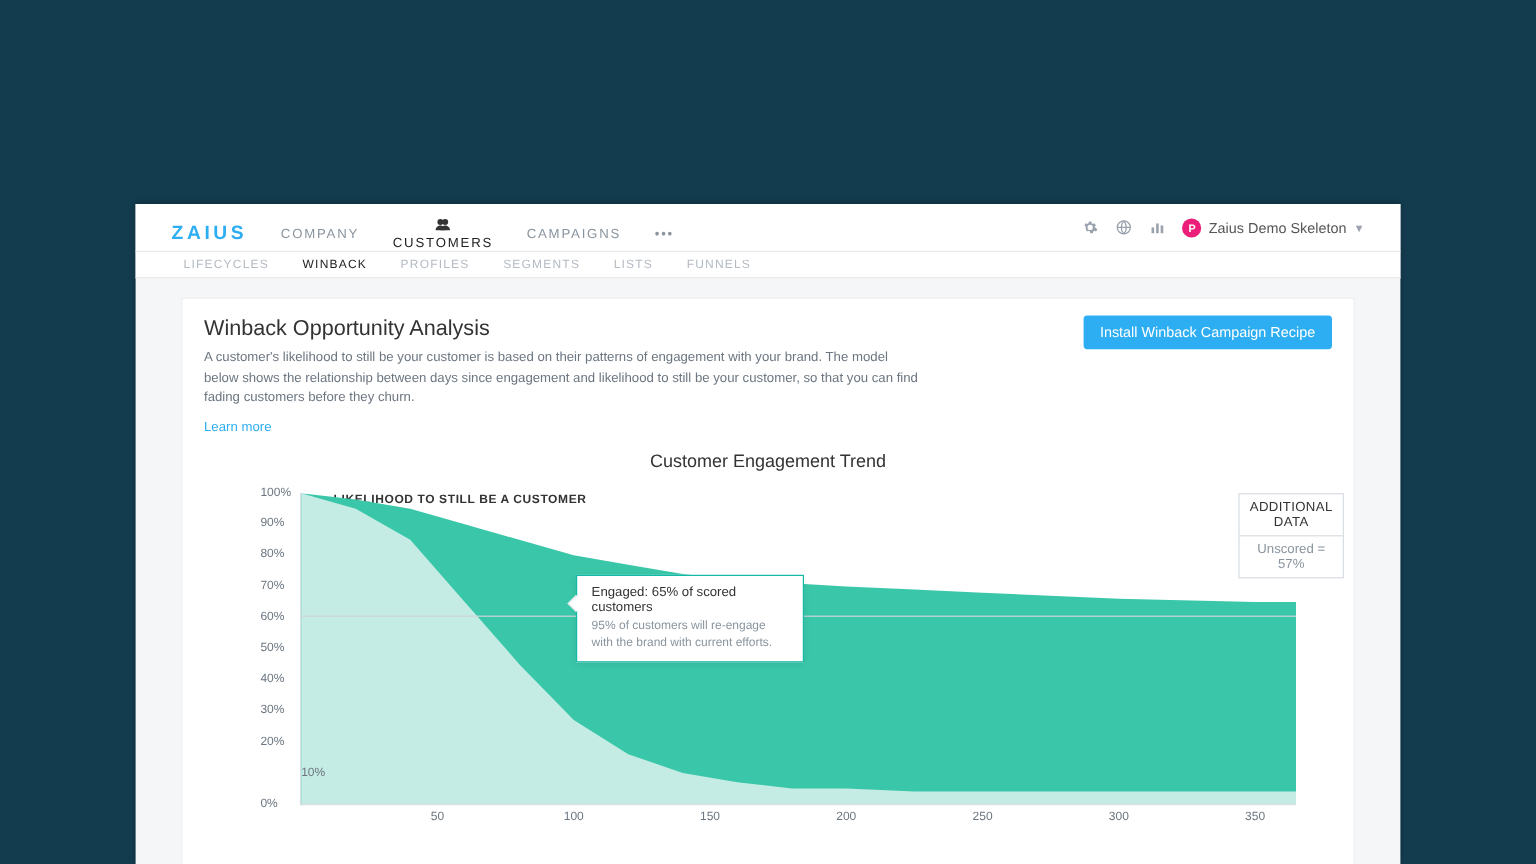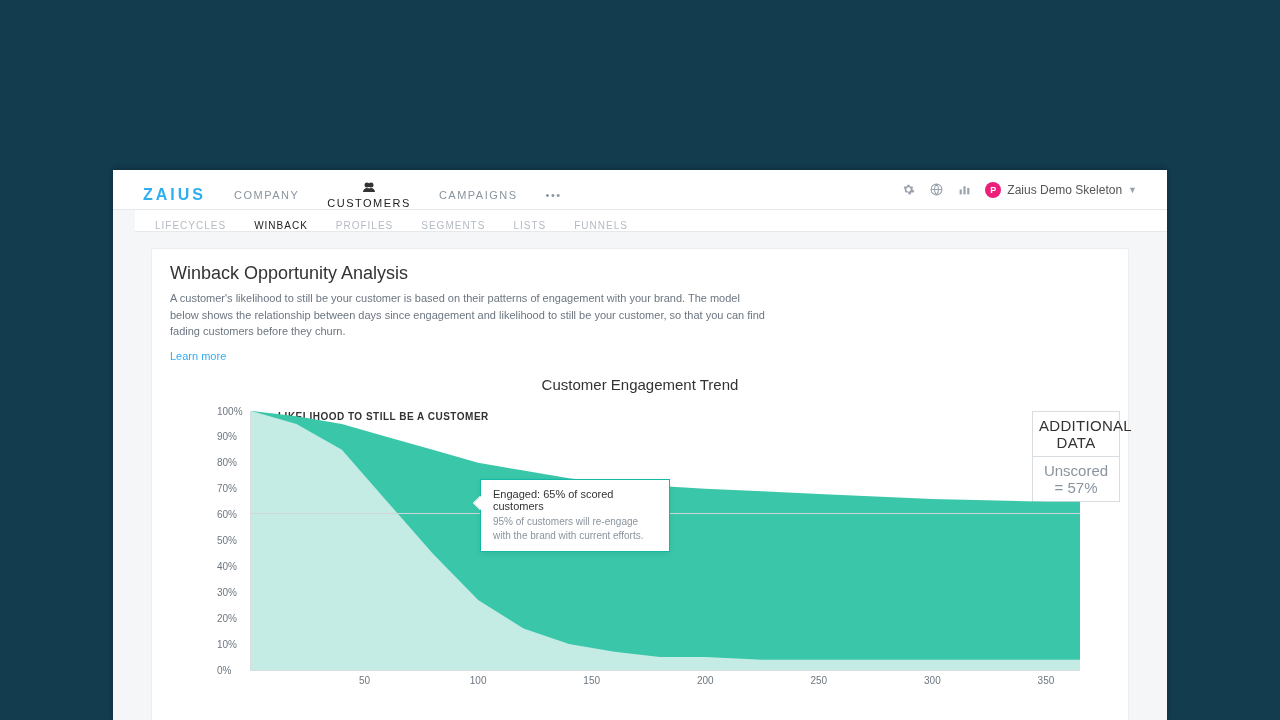--- a/index.html
+++ b/index.html
@@ -38,24 +38,23 @@
     .util-icon { width: 14px; height: 14px; color: #9aa2ad; display: flex; align-items: center; justify-content: center; font-size: 12px; cursor: pointer; }
     .user-chip { display: flex; align-items: center; gap: 6px; font-size: 12px; color: #555; cursor: pointer; }
     .user-avatar { width: 16px; height: 16px; border-radius: 50%; background: #eb1f7a; color: #fff; display: flex; align-items: center; justify-content: center; font-size: 9px; font-weight: 600; }
     .caret { font-size: 9px; color: #9aa2ad; }
     
     .subnav {
       height: 22px;
       background: #fff;
       border-bottom: 1px solid #e6e8ea;
       display: flex;
-      align-items: flex-end;
-      padding: 0 20px;
+      align-items: center;
+      padding: 0 40px;
       gap: 28px;
-      margin-left: 22px;
     }
     .subnav-item { font-size: 10px; letter-spacing: 1px; color: #b4bbc3; font-weight: 500; cursor: pointer; }
     .subnav-item.active { color: #222; }
     
     .card {
       position: absolute;
       left: 38px;
       top: 78px;
       right: 38px;
       bottom: -40px;
@@ -104,21 +103,21 @@
     .tooltip-title { font-size: 11px; color: #333; font-weight: 500; margin-bottom: 3px; }
     .tooltip-body { font-size: 10px; color: #8a949e; line-height: 1.4; }
     .tooltip-arrow { position: absolute; left: -6px; top: 18px; width: 10px; height: 10px; background: #fff; border-left: 1px solid #e3e6ea; border-bottom: 1px solid #e3e6ea; transform: rotate(45deg); }
     
     .addl-box {
       position: absolute;
       right: -10px;
       top: 0;
       width: 88px;
       border: 1px solid #d8dde2;
-      font-size: 15px;
+      font-size: 11px;
     }
     .addl-title { padding: 5px 6px; color: #333; border-bottom: 1px solid #d8dde2; text-align: center; font-weight: 500; letter-spacing: 0.3px; }
     .addl-row { padding: 5px 6px; color: #8a949e; text-align: center; }
   </style>
 </head>
 <body>
 
 <div class="app-window">
 
   <div class="topnav">
@@ -181,40 +180,41 @@
     <div class="subnav-item">FUNNELS</div>
   </div>
 
   <div class="card">
     <div class="card-header">
       <div class="card-header-left">
         <div class="card-title">Winback Opportunity Analysis</div>
         <div class="card-desc">A customer's likelihood to still be your customer is based on their patterns of engagement with your brand. The model below shows the relationship between days since engagement and likelihood to still be your customer, so that you can find fading customers before they churn.</div>
         <a class="learn-more">Learn more</a>
       </div>
+      <button class="install-btn">Install Winback Campaign Recipe</button>
     </div>
 
     <div class="chart-title">Customer Engagement Trend</div>
 
     <div class="chart-wrap">
       <div class="axis-label-y">LIKELIHOOD TO STILL BE A CUSTOMER</div>
 
       <div class="addl-box">
         <div class="addl-title">ADDITIONAL DATA</div>
         <div class="addl-row">Unscored = 57%</div>
       </div>
 
       <div class="chart">
         <div class="plot" id="plot">
           <svg class="areas" id="areas-svg" viewBox="0 0 1000 1000" preserveAspectRatio="none">
               <path d="M 0 0 L 54.794520547945204 20 L 109.58904109589041 50 L 164.3835616438356 100 L 219.17808219178082 150 L 273.972602739726 200 L 328.7671232876712 230 L 383.5616438356164 260 L 438.35616438356163 280 L 493.1506849315068 290 L 547.945205479452 300 L 616.4383561643835 310 L 684.931506849315 320 L 821.917808219178 340 L 958.904109589041 350 L 1000 350 L 1000 1000 L 0 1000 Z" fill="#3ac7a9"></path>
               <path d="M 0 0 L 54.794520547945204 50 L 109.58904109589041 150 L 164.3835616438356 350 L 219.17808219178082 550 L 273.972602739726 730 L 328.7671232876712 840 L 383.5616438356164 900 L 438.35616438356163 930 L 493.1506849315068 950 L 547.945205479452 950 L 616.4383561643835 960 L 684.931506849315 960 L 821.917808219178 960 L 958.904109589041 960 L 1000 960 L 1000 1000 L 0 1000 Z" fill="#c5ece4"></path>
             </svg>
         <div class="ytick" style="bottom: 0%; transform: translateY(50%);">0%</div>
-            <div class="ytick" style="bottom: 10%; transform: translateY(50%);">10%</div>
+            <div class="ytick" style="bottom: 10%; transform: translateY(50%); margin-left: 34px;">10%</div>
             <div class="ytick" style="bottom: 20%; transform: translateY(50%);">20%</div>
             <div class="ytick" style="bottom: 30%; transform: translateY(50%);">30%</div>
             <div class="ytick" style="bottom: 40%; transform: translateY(50%);">40%</div>
             <div class="ytick" style="bottom: 50%; transform: translateY(50%);">50%</div>
             <div class="ytick" style="bottom: 60%; transform: translateY(50%);">60%</div>
             <div class="ytick" style="bottom: 70%; transform: translateY(50%);">70%</div>
             <div class="ytick" style="bottom: 80%; transform: translateY(50%);">80%</div>
             <div class="ytick" style="bottom: 90%; transform: translateY(50%);">90%</div>
             <div class="ytick" style="bottom: 100%; transform: translateY(50%);">100%</div>
             <div class="ytick-line major" style="bottom: 60%;"></div>

